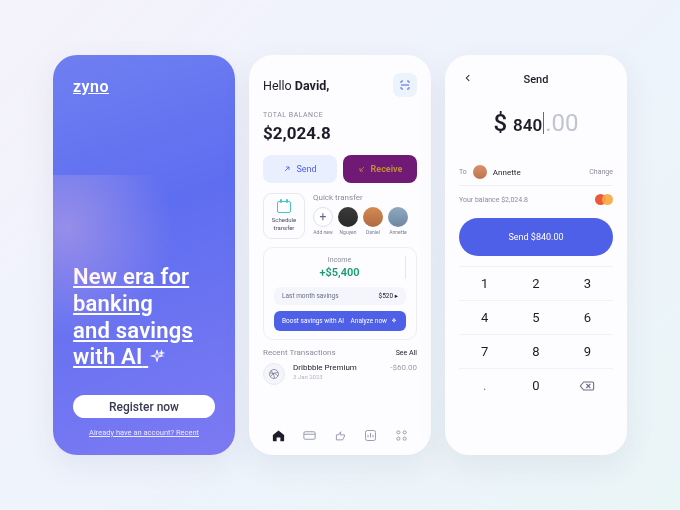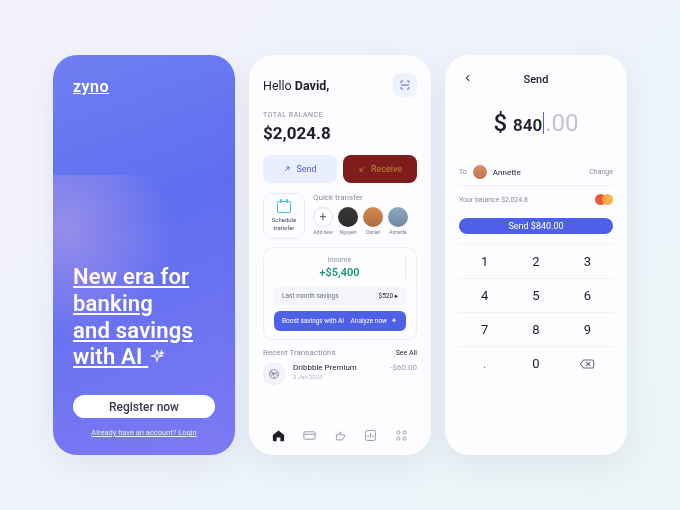--- a/index.html
+++ b/index.html
@@ -91,21 +91,21 @@
     background:#edf3fb; display:flex; align-items:center; justify-content:center;
     cursor:pointer;
   }
   .scan-ico { width:12px; height:12px; }
   .balance-label { font-size:7px; letter-spacing:0.5px; color:#8a8ca0; margin-bottom:4px; }
   .balance-val { font-size: 17px; font-weight: 700; margin-bottom: 12px; }
 
   .sr-row { display:flex; gap:6px; margin-bottom:10px; }
   .sr-btn { flex:1; height:28px; border-radius:8px; display:flex; align-items:center; justify-content:center; gap:5px; font-size:9px; cursor:pointer; }
   .sr-send { background:#eaefff; color:#4e5fe8; }
-  .sr-recv { background:#7f1d1d; color:#be8a3a; }
+  .sr-recv { background:#701a75; color:#be8a3a;font-weight:bold; }
   .sr-ico { width:8px;height:8px; }
 
   .quick-row { display:flex; align-items:flex-start; gap:8px; margin-bottom:8px; }
   .schedule-card {
     width:42px; height:46px; border:1px solid #e6e8f2; border-radius:9px;
     display:flex; flex-direction:column; align-items:center; justify-content:center;
     font-size:6px; color:#4b4e66; line-height:1.2; text-align:center; gap:3px;
     cursor:pointer;
   }
   .cal-ico { width:14px; height:12px; border:1px solid #49c6c4; border-radius:2px; position:relative; }
@@ -168,21 +168,21 @@
   .to-name{ font-size:8px; color:#1d1d29;}
   .to-change{ font-size:7px; color:#8a8ca0; cursor:pointer;}
 
   .bal-row{ display:flex; align-items:center; justify-content:space-between; padding:8px 0 12px;}
   .bal-lab{ font-size:7px; color:#8a8ca0;}
   .mc-ico{ position:relative; width:18px; height:12px;}
   .mc-ico .c{ position:absolute; width:11px;height:11px;border-radius:50%; top:0;}
   .mc-ico .c1{ left:0; background:#eb5a3c;}
   .mc-ico .c2{ right:0; background:#f7a93e; opacity:0.9;}
 
-  .send-btn{ background:#4e5fe8; color:#fff; height:16px; border-radius:999px; display:flex;align-items:center;justify-content:center; font-size:9px; cursor:pointer; margin-bottom:10px;}
+  .send-btn{ background:#4e5fe8; color:#fff; height:38px; border-radius:999px; display:flex;align-items:center;justify-content:center; font-size:9px; cursor:pointer; margin-bottom:10px;}
 
   .keypad{ display:grid; grid-template-columns:repeat(3,1fr); grid-template-rows:repeat(4,34px); }
   .key{ display:flex; align-items:center; justify-content:center; font-size:13px; color:#1d1d29; cursor:pointer; border-top:1px solid #f1f2f8;}
   .key:nth-child(-n+3){ border-top:1px solid #f1f2f8;}
   .key.fn{ color:#7a7d93;}
   .bksp svg{width:16px;height:12px;}
 </style>
 </head>
 <body>
 
@@ -195,21 +195,21 @@
     <span>with AI</span>
     <span class="sparkle">
       <svg width="18" height="18" viewBox="0 0 24 24" fill="none" stroke="currentColor" stroke-width="1.5">
         <path d="M12 3 L13.5 9 L19 10.5 L13.5 12 L12 18 L10.5 12 L5 10.5 L10.5 9 Z"></path>
         <path d="M18 4 L18.7 6 L20.7 6.7 L18.7 7.4 L18 9.4 L17.3 7.4 L15.3 6.7 L17.3 6 Z"></path>
       </svg>
     </span>
   </div>
   <div class="register-btn">Register now</div>
   <div class="login-line">
-    <span>Already have an account? </span><span class="login-link">Login</span>
+    <span>Already have an account? </span><span class="login-link">Recent</span>
   </div>
 </div>
 
 <div class="phone home">
   <div class="home-header">
     <div class="hello">
       <span>Hello </span><b>David,</b>
     </div>
     <div class="scan-btn">
       <svg class="scan-ico" viewBox="0 0 24 24" fill="none" stroke="#4e5fe8" stroke-width="2">

